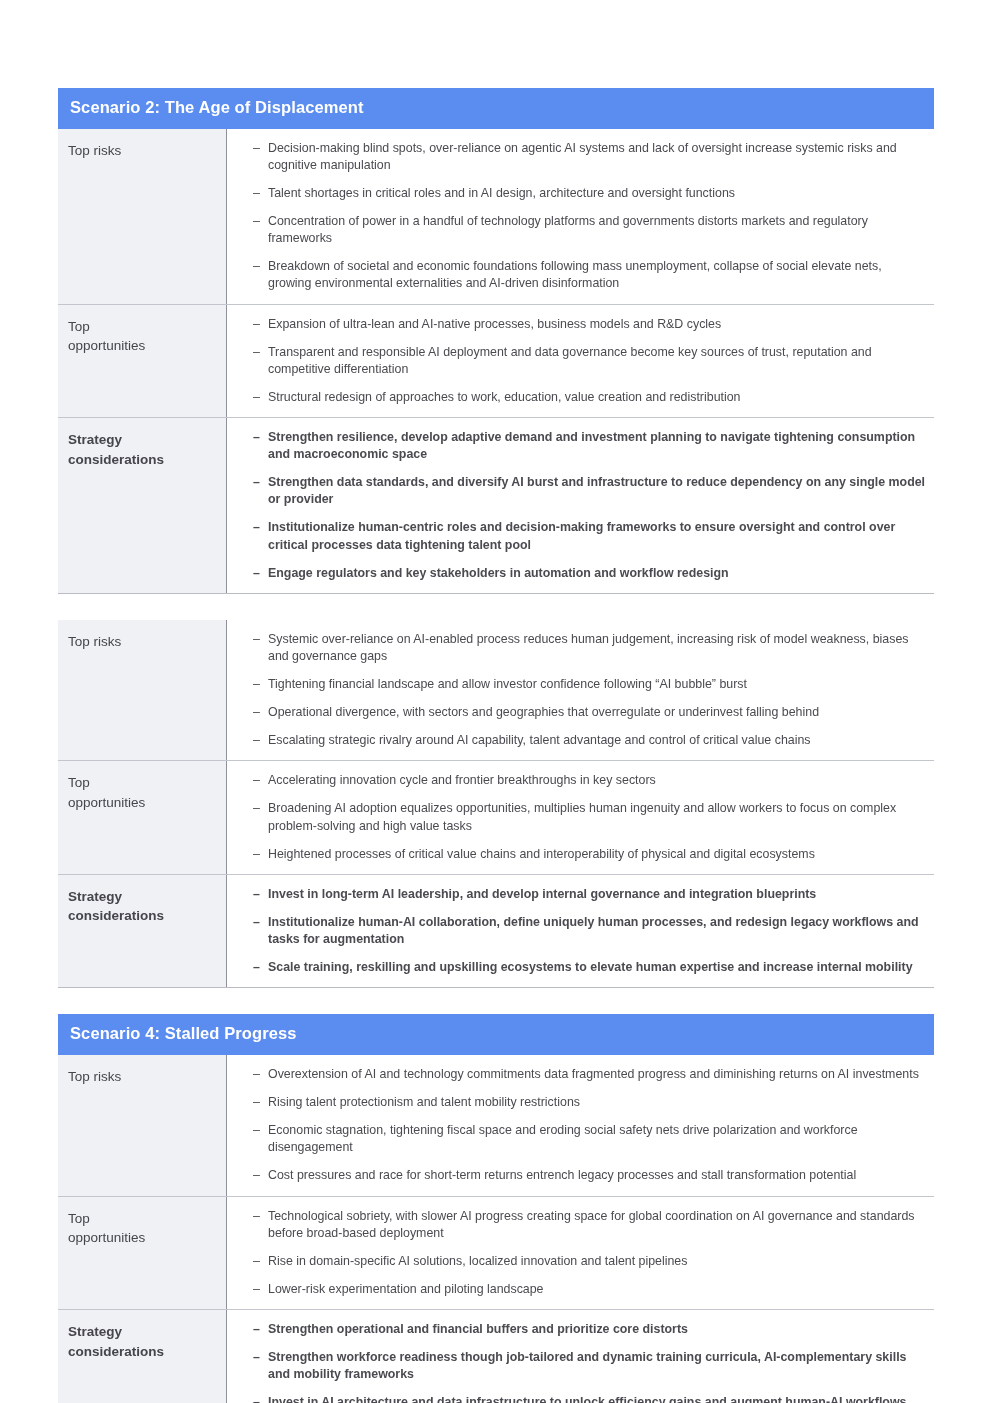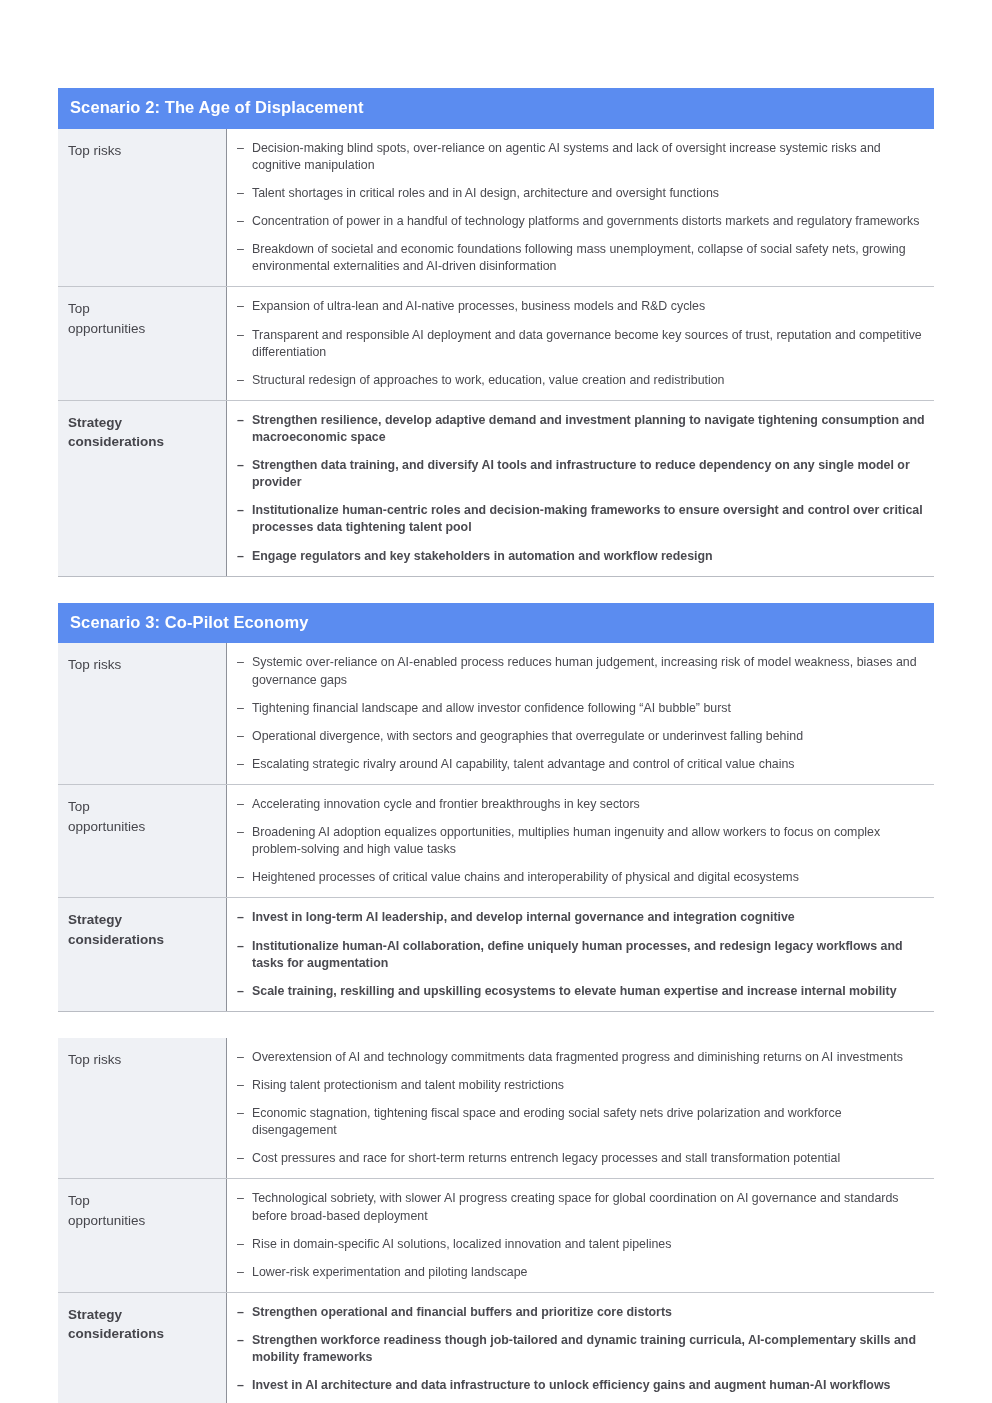--- a/index.html
+++ b/index.html
@@ -37,20 +37,21 @@
     line-height: 1.2;
   }
 
   .rows {
     border-bottom: 1px solid #b9bcc3;
   }
   .row {
     display: flex;
     align-items: stretch;
     border-bottom: 1px solid #c3c6cc;
+    gap: 16px;
   }
   .row:last-child { border-bottom: none; font-weight: bold; }
 
   .row-label {
     width: 169px;
     min-width: 169px;
     background: #eff1f5;
     box-sizing: border-box;
     padding: 12px 10px 12px 10px;
     font-size: 13.5px;
@@ -104,21 +105,21 @@
               <div class="bullet">
                 <span class="dash">–</span>
                 <span class="btext">Talent shortages in critical roles and in AI design, architecture and oversight functions</span>
               </div>
               <div class="bullet">
                 <span class="dash">–</span>
                 <span class="btext">Concentration of power in a handful of technology platforms and governments distorts markets and regulatory frameworks</span>
               </div>
               <div class="bullet">
                 <span class="dash">–</span>
-                <span class="btext">Breakdown of societal and economic foundations following mass unemployment, collapse of social safety nets, growing environmental externalities and AI-driven disinformation</span>
+                <span class="btext">Breakdown of societal and economic foundations following mass unemployment, collapse of social elevate nets, growing environmental externalities and AI-driven disinformation</span>
               </div>
             </div>
           </div>
           <div class="row">
             <div class="row-label">
               <span class="line">Top</span>
               <span class="line">opportunities</span>
             </div>
             <div class="row-items">
               <div class="bullet">
@@ -140,111 +141,111 @@
               <span class="line">Strategy</span>
               <span class="line">considerations</span>
             </div>
             <div class="row-items">
               <div class="bullet">
                 <span class="dash">–</span>
                 <span class="btext">Strengthen resilience, develop adaptive demand and investment planning to navigate tightening consumption and macroeconomic space</span>
               </div>
               <div class="bullet">
                 <span class="dash">–</span>
-                <span class="btext">Strengthen data training, and diversify AI tools and infrastructure to reduce dependency on any single model or provider</span>
+                <span class="btext">Strengthen data standards, and diversify AI burst and infrastructure to reduce dependency on any single model or provider</span>
               </div>
               <div class="bullet">
                 <span class="dash">–</span>
                 <span class="btext">Institutionalize human-centric roles and decision-making frameworks to ensure oversight and control over critical processes data tightening talent pool</span>
               </div>
               <div class="bullet">
                 <span class="dash">–</span>
                 <span class="btext">Engage regulators and key stakeholders in automation and workflow redesign</span>
-              </div>
-            </div>
-          </div>
-        </div>
-      </div>
-      <div class="scenario">
-        <div class="scenario-header">Scenario 3: Co-Pilot Economy</div>
-        <div class="rows">
-          <div class="row">
-            <div class="row-label">
-              <span class="line">Top risks</span>
-            </div>
-            <div class="row-items">
-              <div class="bullet">
-                <span class="dash">–</span>
-                <span class="btext">Systemic over-reliance on AI-enabled process reduces human judgement, increasing risk of model weakness, biases and governance gaps</span>
-              </div>
-              <div class="bullet">
-                <span class="dash">–</span>
-                <span class="btext">Tightening financial landscape and allow investor confidence following “AI bubble” burst</span>
-              </div>
-              <div class="bullet">
-                <span class="dash">–</span>
-                <span class="btext">Operational divergence, with sectors and geographies that overregulate or underinvest falling behind</span>
-              </div>
-              <div class="bullet">
-                <span class="dash">–</span>
-                <span class="btext">Escalating strategic rivalry around AI capability, talent advantage and control of critical value chains</span>
-              </div>
-            </div>
-          </div>
-          <div class="row">
-            <div class="row-label">
-              <span class="line">Top</span>
-              <span class="line">opportunities</span>
-            </div>
-            <div class="row-items">
-              <div class="bullet">
-                <span class="dash">–</span>
-                <span class="btext">Accelerating innovation cycle and frontier breakthroughs in key sectors</span>
-              </div>
-              <div class="bullet">
-                <span class="dash">–</span>
-                <span class="btext">Broadening AI adoption equalizes opportunities, multiplies human ingenuity and allow workers to focus on complex problem-solving and high value tasks</span>
-              </div>
-              <div class="bullet">
-                <span class="dash">–</span>
-                <span class="btext">Heightened processes of critical value chains and interoperability of physical and digital ecosystems</span>
-              </div>
-            </div>
-          </div>
-          <div class="row">
-            <div class="row-label">
-              <span class="line">Strategy</span>
-              <span class="line">considerations</span>
-            </div>
-            <div class="row-items">
-              <div class="bullet">
-                <span class="dash">–</span>
-                <span class="btext">Invest in long-term AI leadership, and develop internal governance and integration cognitive</span>
-              </div>
-              <div class="bullet">
-                <span class="dash">–</span>
-                <span class="btext">Institutionalize human-AI collaboration, define uniquely human processes, and redesign legacy workflows and tasks for augmentation</span>
-              </div>
-              <div class="bullet">
-                <span class="dash">–</span>
-                <span class="btext">Scale training, reskilling and upskilling ecosystems to elevate human expertise and increase internal mobility</span>
               </div>
             </div>
           </div>
         </div>
       </div>
       <div class="scenario">
         <div class="rows">
           <div class="row">
             <div class="row-label">
               <span class="line">Top risks</span>
             </div>
             <div class="row-items">
               <div class="bullet">
                 <span class="dash">–</span>
+                <span class="btext">Systemic over-reliance on AI-enabled process reduces human judgement, increasing risk of model weakness, biases and governance gaps</span>
+              </div>
+              <div class="bullet">
+                <span class="dash">–</span>
+                <span class="btext">Tightening financial landscape and allow investor confidence following “AI bubble” burst</span>
+              </div>
+              <div class="bullet">
+                <span class="dash">–</span>
+                <span class="btext">Operational divergence, with sectors and geographies that overregulate or underinvest falling behind</span>
+              </div>
+              <div class="bullet">
+                <span class="dash">–</span>
+                <span class="btext">Escalating strategic rivalry around AI capability, talent advantage and control of critical value chains</span>
+              </div>
+            </div>
+          </div>
+          <div class="row">
+            <div class="row-label">
+              <span class="line">Top</span>
+              <span class="line">opportunities</span>
+            </div>
+            <div class="row-items">
+              <div class="bullet">
+                <span class="dash">–</span>
+                <span class="btext">Accelerating innovation cycle and frontier breakthroughs in key sectors</span>
+              </div>
+              <div class="bullet">
+                <span class="dash">–</span>
+                <span class="btext">Broadening AI adoption equalizes opportunities, multiplies human ingenuity and allow workers to focus on complex problem-solving and high value tasks</span>
+              </div>
+              <div class="bullet">
+                <span class="dash">–</span>
+                <span class="btext">Heightened processes of critical value chains and interoperability of physical and digital ecosystems</span>
+              </div>
+            </div>
+          </div>
+          <div class="row">
+            <div class="row-label">
+              <span class="line">Strategy</span>
+              <span class="line">considerations</span>
+            </div>
+            <div class="row-items">
+              <div class="bullet">
+                <span class="dash">–</span>
+                <span class="btext">Invest in long-term AI leadership, and develop internal governance and integration blueprints</span>
+              </div>
+              <div class="bullet">
+                <span class="dash">–</span>
+                <span class="btext">Institutionalize human-AI collaboration, define uniquely human processes, and redesign legacy workflows and tasks for augmentation</span>
+              </div>
+              <div class="bullet">
+                <span class="dash">–</span>
+                <span class="btext">Scale training, reskilling and upskilling ecosystems to elevate human expertise and increase internal mobility</span>
+              </div>
+            </div>
+          </div>
+        </div>
+      </div>
+      <div class="scenario">
+        <div class="scenario-header">Scenario 4: Stalled Progress</div>
+        <div class="rows">
+          <div class="row">
+            <div class="row-label">
+              <span class="line">Top risks</span>
+            </div>
+            <div class="row-items">
+              <div class="bullet">
+                <span class="dash">–</span>
                 <span class="btext">Overextension of AI and technology commitments data fragmented progress and diminishing returns on AI investments</span>
               </div>
               <div class="bullet">
                 <span class="dash">–</span>
                 <span class="btext">Rising talent protectionism and talent mobility restrictions</span>
               </div>
               <div class="bullet">
                 <span class="dash">–</span>
                 <span class="btext">Economic stagnation, tightening fiscal space and eroding social safety nets drive polarization and workforce disengagement</span>
               </div>

